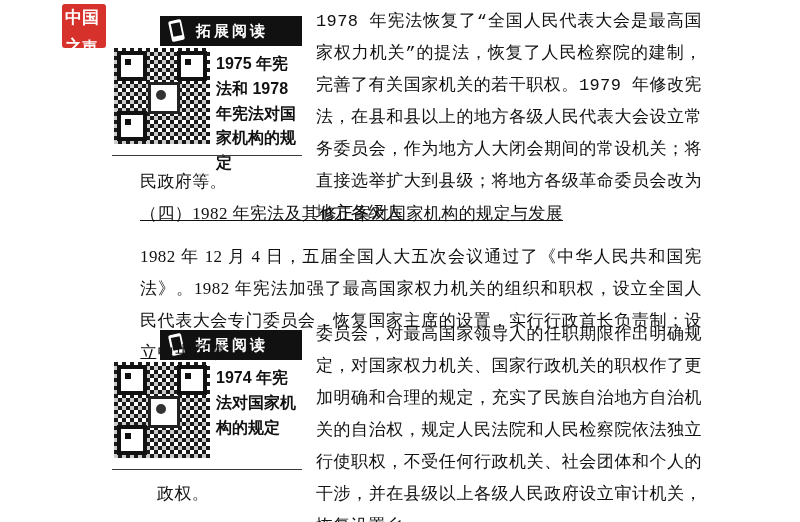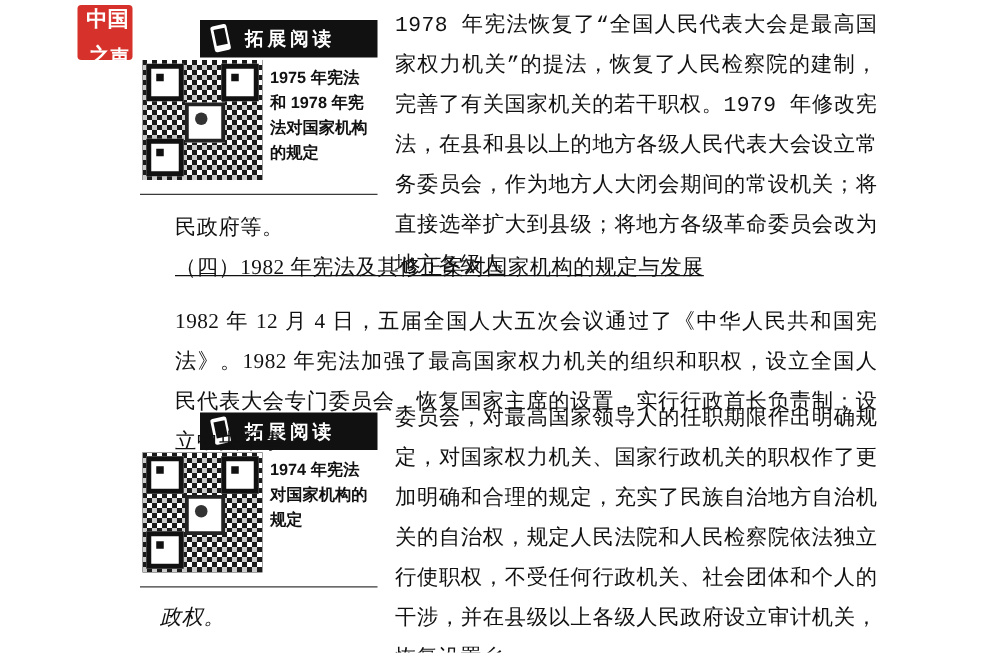--- a/index.html
+++ b/index.html
@@ -29,24 +29,24 @@
     top: 4px;
     width: 44px;
     height: 44px;
     background: #d6312a;
     border-radius: 3px;
     color: #fff;
     box-sizing: border-box;
     padding: 2px 3px;
   }
   .logo-badge .l1, .logo-badge .l2 {
-    font-family: Liberation Mono, monospace;
+    font-family: Liberation Serif, serif;
     font-weight: bold;
     line-height: 1;
-    text-align: right;
+    text-align: left;
     letter-spacing: 0px;
   }
   .logo-badge .l1 {
     font-size: 17px;
     margin-top: 3px;
   }
   .logo-badge .l2 {
     font-size: 17px;
     margin-top: 12px;
   }
@@ -154,21 +154,21 @@
     width: 10px; height: 10px;
     background: #333;
     border-radius: 50%;
   }
 
   .read-box .cap {
     position: absolute;
     left: 104px;
     top: 6px;
     width: 84px;
-    font-size: 13px;
+    font-size: 16px;
     line-height: 1.55;
     font-weight: bold;
     color: #111;
     font-family: "Liberation Sans", sans-serif;
   }
 
   .read-box .rule {
     position: absolute;
     left: 0;
     right: 0;
@@ -182,21 +182,21 @@
     text-align: justify;
     text-justify: inter-ideograph;
     letter-spacing: 0.4px;
   }
 
   .block-a { position: absolute; left: 316px; top: 6px;  width: 386px; font-family: Liberation Mono, monospace; }
   .block-a-tail { position: absolute; left: 140px; top: 166px; width: 562px; }
   .heading-4 { position: absolute; left: 140px; top: 198px; width: 562px; text-decoration: underline; }
   .block-b { position: absolute; left: 140px; top: 230px; width: 562px; margin-top: 11px; }
   .block-c { position: absolute; left: 316px; top: 318px; width: 386px; }
-  .block-c-tail { position: absolute; left: 128px; top: 478px; width: 562px; font-style: italic; }
+  .block-c-tail { position: absolute; left: 157px; top: 478px; width: 562px; }
 </style>
 </head>
 <body>
 
 <div class="page">
 
   <div class="logo-badge">
     <div class="l1">中国</div>
     <div class="l2">
       <span>之</span><span class="small">声</span>

